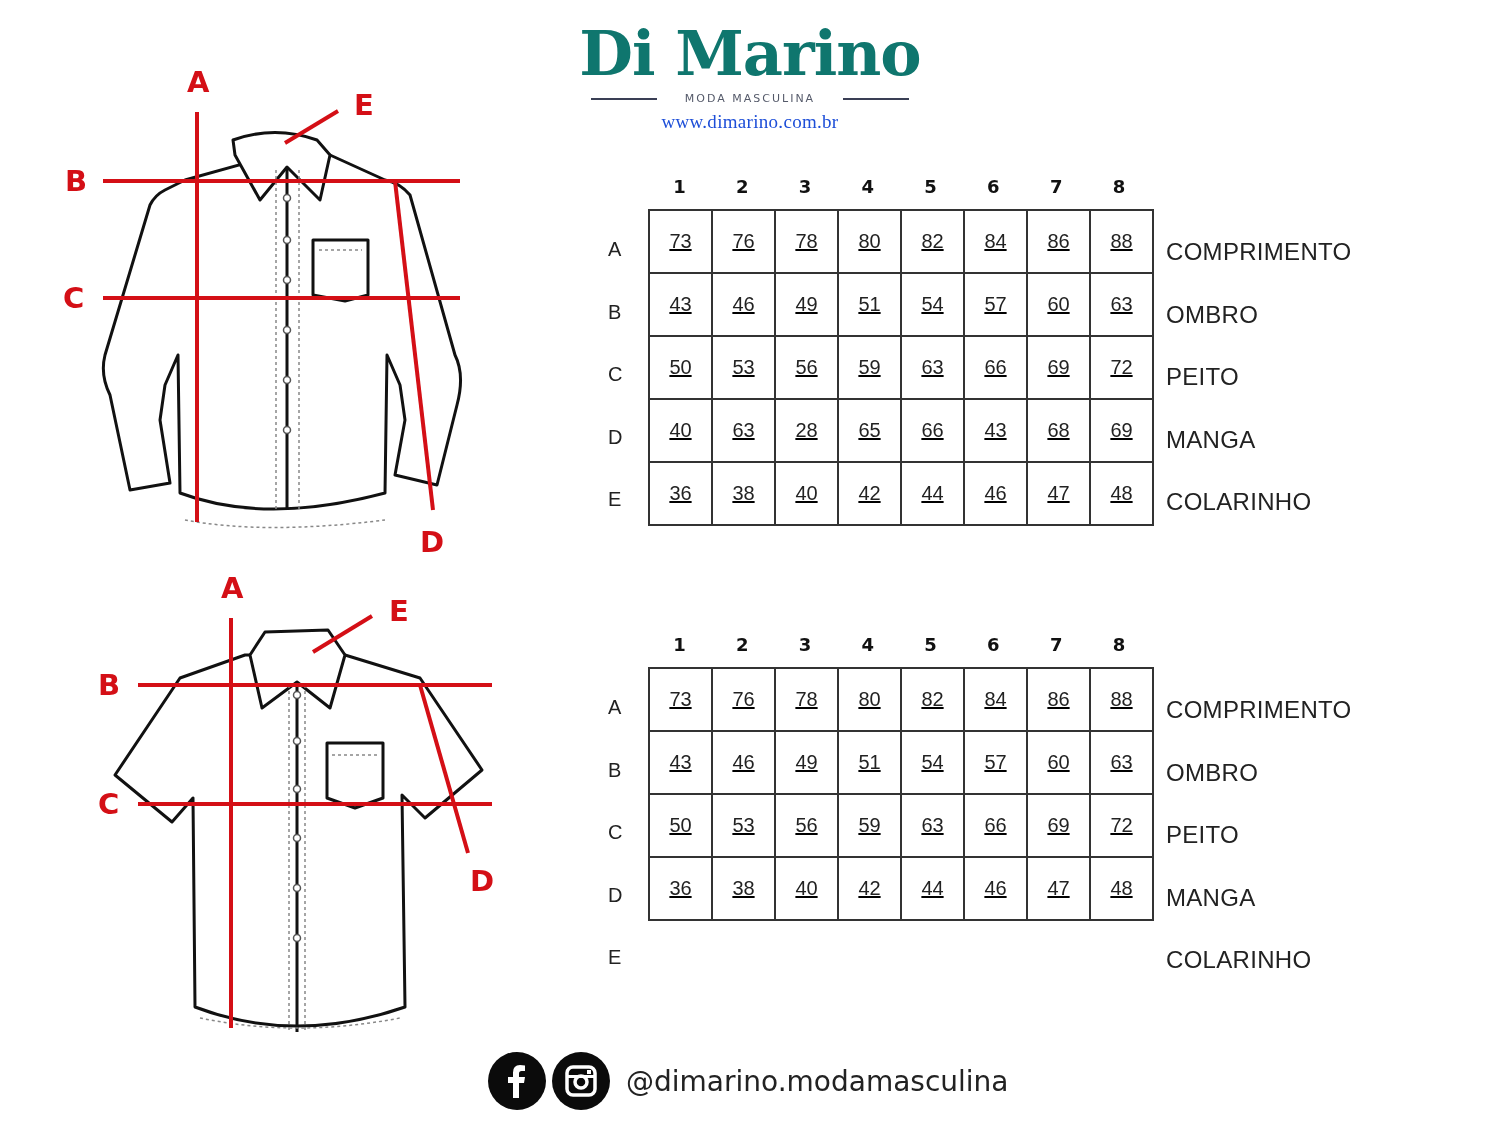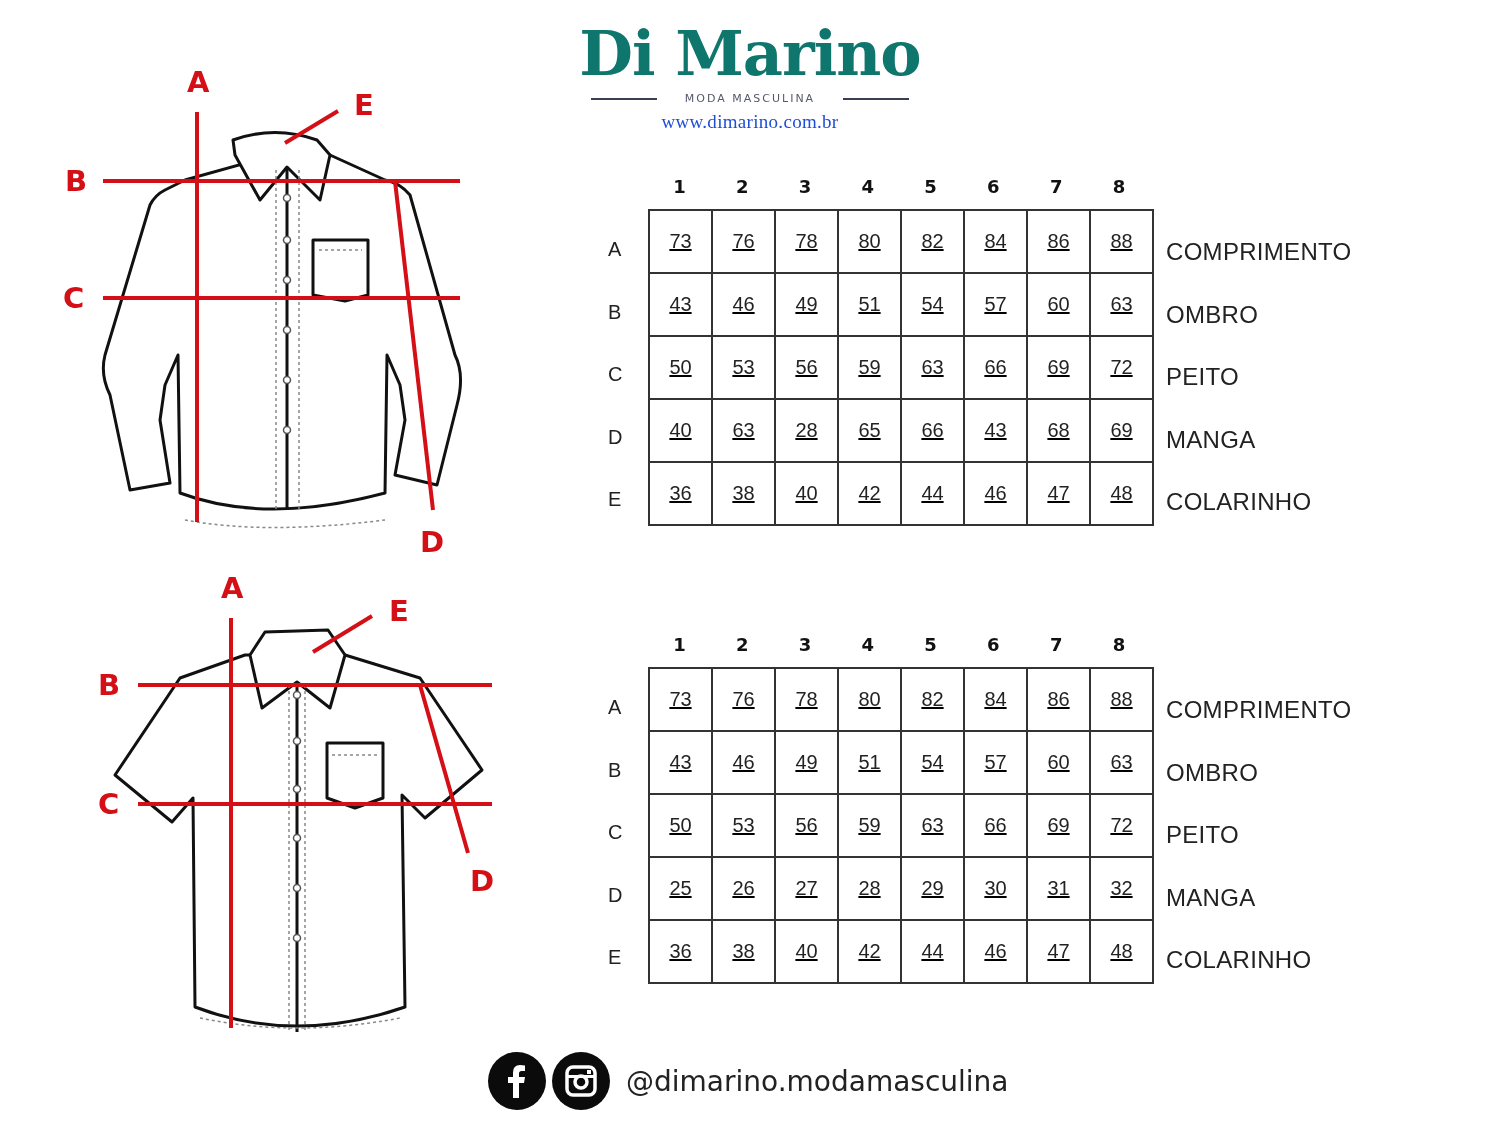--- a/index.html
+++ b/index.html
@@ -245,30 +245,20 @@
       <td>50</td>
       <td>53</td>
       <td>56</td>
       <td>59</td>
       <td>63</td>
       <td>66</td>
       <td>69</td>
       <td>72</td>
     </tr>
     <tr>
-      <td>25</td>
-      <td>26</td>
-      <td>27</td>
-      <td>28</td>
-      <td>29</td>
-      <td>30</td>
-      <td>31</td>
-      <td>32</td>
-    </tr>
-    <tr>
       <td>36</td>
       <td>38</td>
       <td>40</td>
       <td>42</td>
       <td>44</td>
       <td>46</td>
       <td>47</td>
       <td>48</td>
     </tr>
   </tbody>

